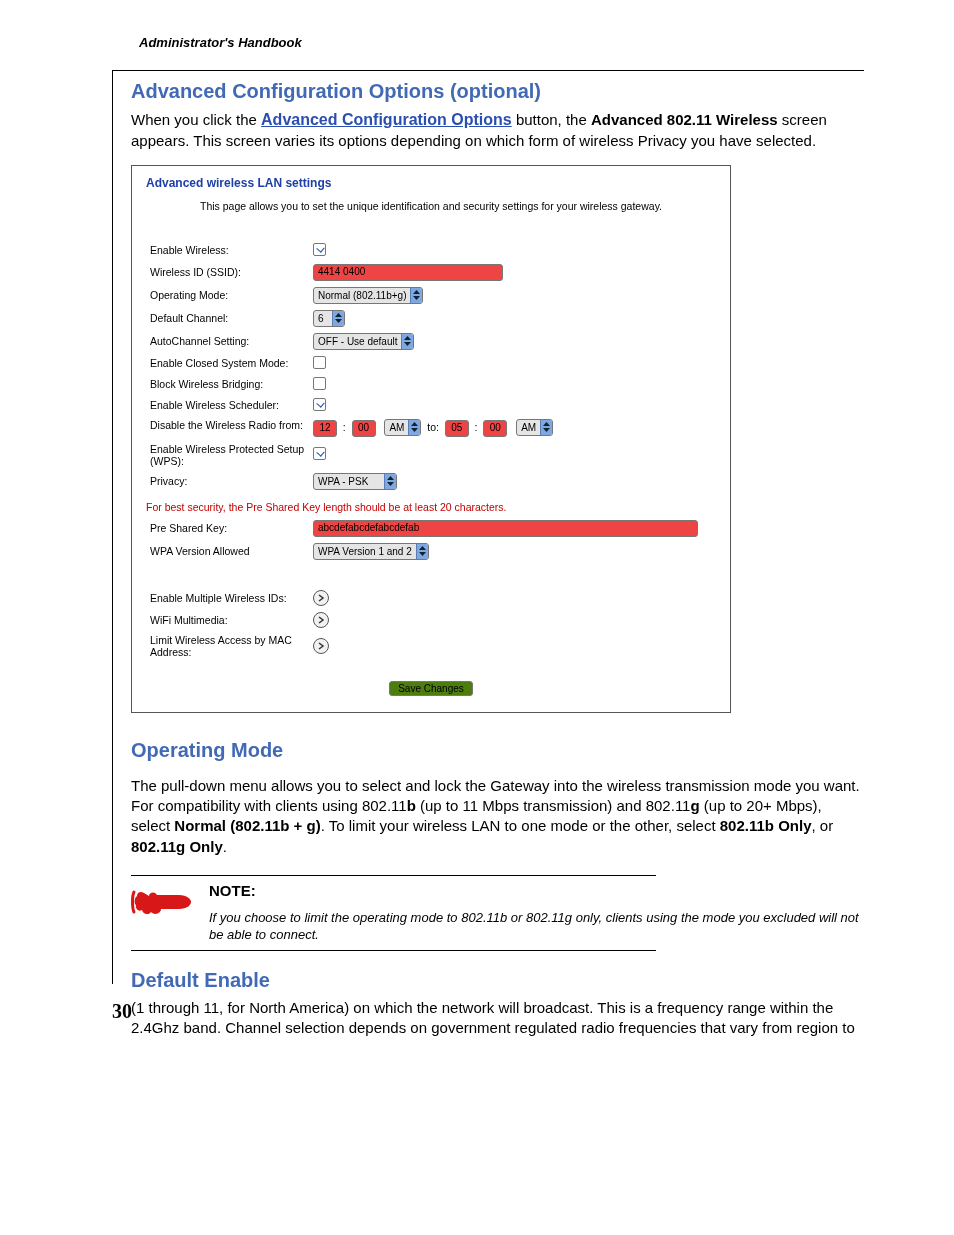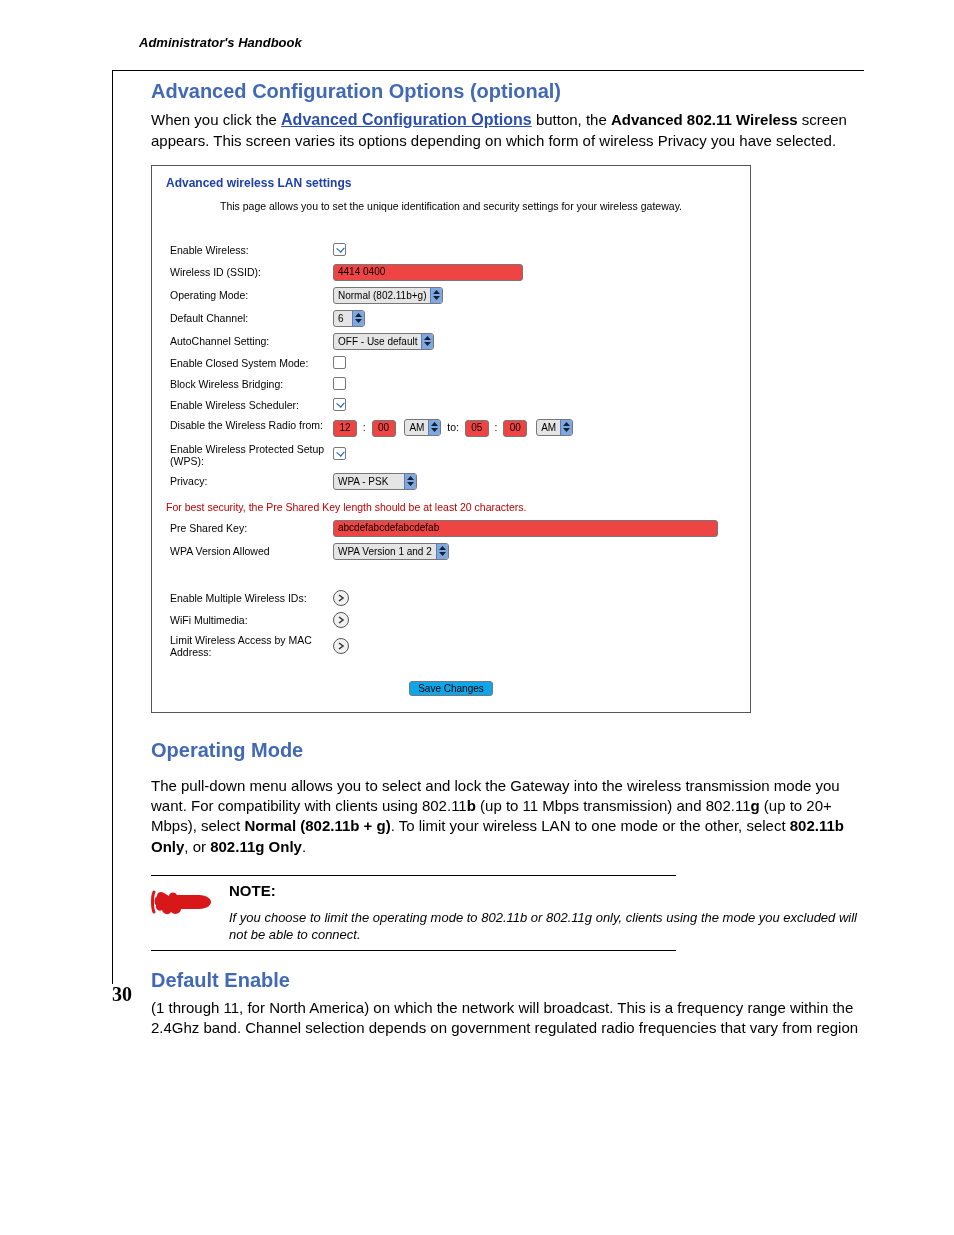--- a/index.html
+++ b/index.html
@@ -31,21 +31,21 @@
     border-left: 1.5px solid #000;
   }
   .running-head {
     font-style: italic;
     font-weight: bold;
     font-size: 13px;
     font-family: Arial, sans-serif;
     margin-left: 20px;
   }
   .content {
-    margin-left: 32px;
+    margin-left: 12px;
     margin-right: 30px;
     padding-top: 30px;
   }
   h2.section {
     color: #4169b5;
     font-family: Arial, sans-serif;
     font-weight: bold;
     font-size: 20px;
     margin: 0 0 6px 0;
   }
@@ -155,21 +155,21 @@
     border: 1px solid #555;
     border-radius: 50%;
     background: #f1f1f1;
   }
   .arrow-circ svg { display:block; }
   .savebtn {
     display: block;
     margin: 20px auto 0 auto;
     border: 1px solid #777;
     border-radius: 3px;
-    background: #0ea5e9;
+    background: #4d7c0f;
     font-size: 10px;
     padding: 1px 8px;
     width: fit-content;
   }
   
   .note-rule {
     border-top: 1px solid #000;
     width: 525px;
     margin: 18px 0 6px 0;
   }
@@ -185,21 +185,21 @@
     margin-bottom: 10px;
   }
   .note-text {
     font-size: 13px;
     line-height: 1.35;
     font-style: italic;
   }
   .pgnum {
     position: absolute;
     left: 112px;
-    bottom: 36px;
+    bottom: 19px;
     font-family: "Times New Roman", serif;
     font-size: 20px;
     font-weight: bold;
   }
 </style>
 </head>
 <body>
 
 <div class="page">
   <div class="running-head">Administrator's Handbook</div>

